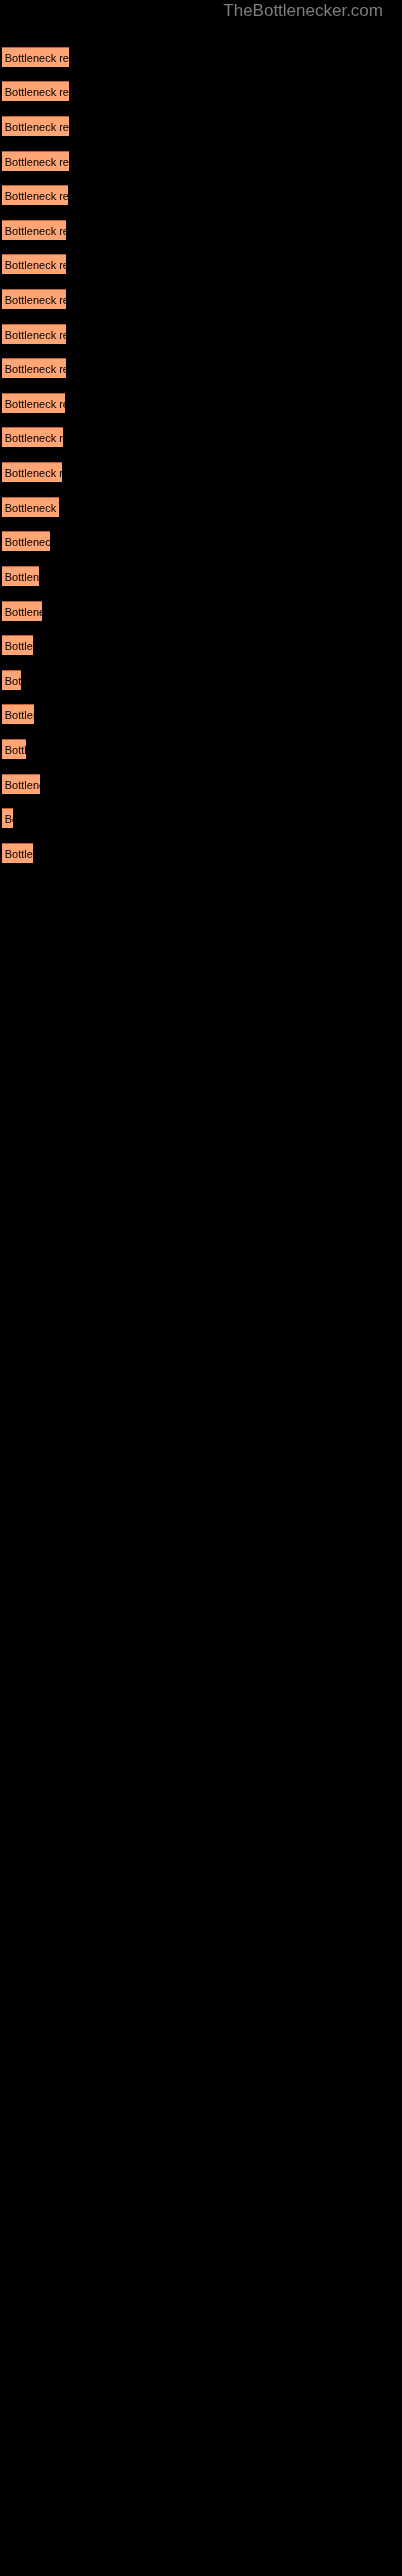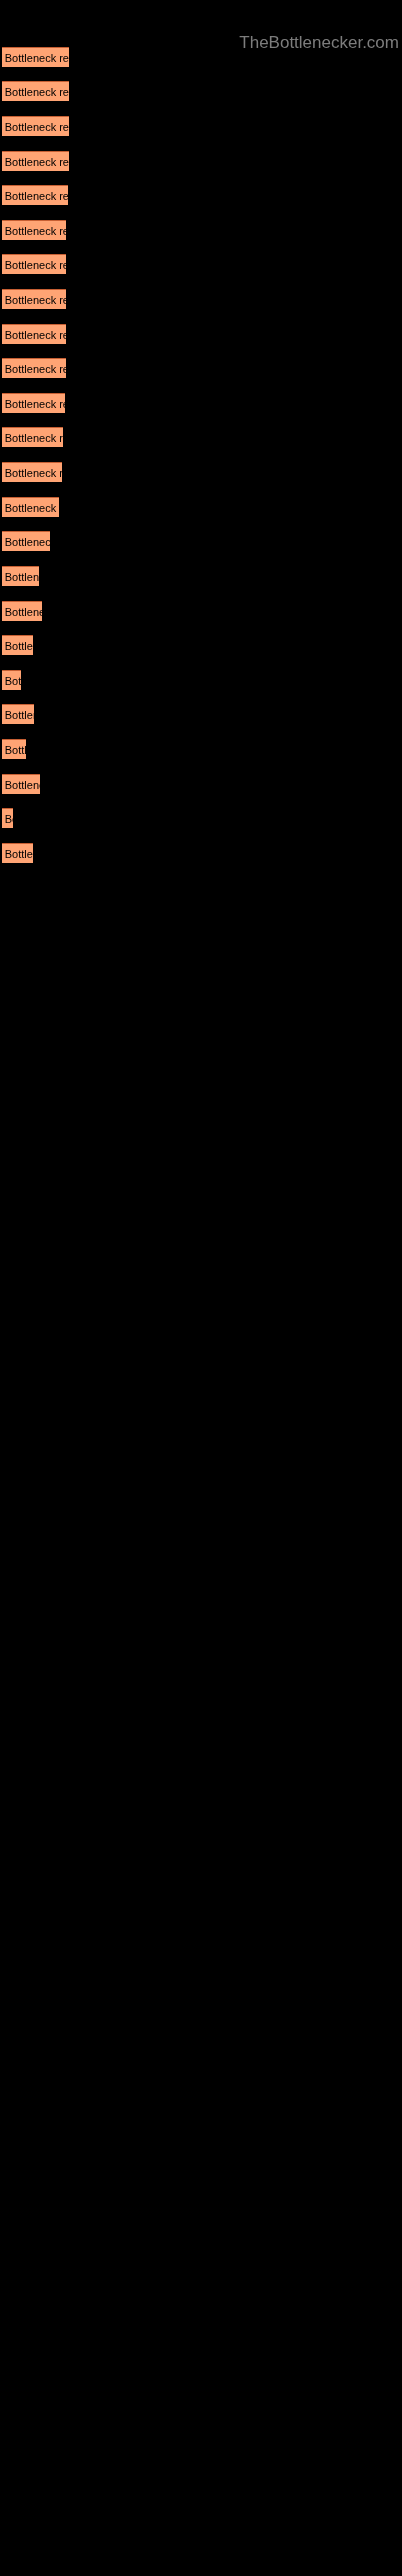--- a/index.html
+++ b/index.html
@@ -14,29 +14,28 @@
     font-family: "Liberation Sans", sans-serif;
     overflow: hidden;
   }
 
   .watermark {
     position: absolute;
     top: 0px;
     left: 0px;
     width: 403px;
     text-align: right;
-    padding-right: 4px;
+    padding-right: 20px;
     box-sizing: border-box;
     color: #7d7d7d;
     font-size: 17px;
     font-family: "Liberation Sans", sans-serif;
     letter-spacing: 0px;
     line-height: 21px;
     white-space: nowrap;
-    margin-top: 32px;
   }
 
   .chart {
     position: absolute;
     top: 0;
     left: 0;
     width: 403px;
     height: 2576px;
   }
 

